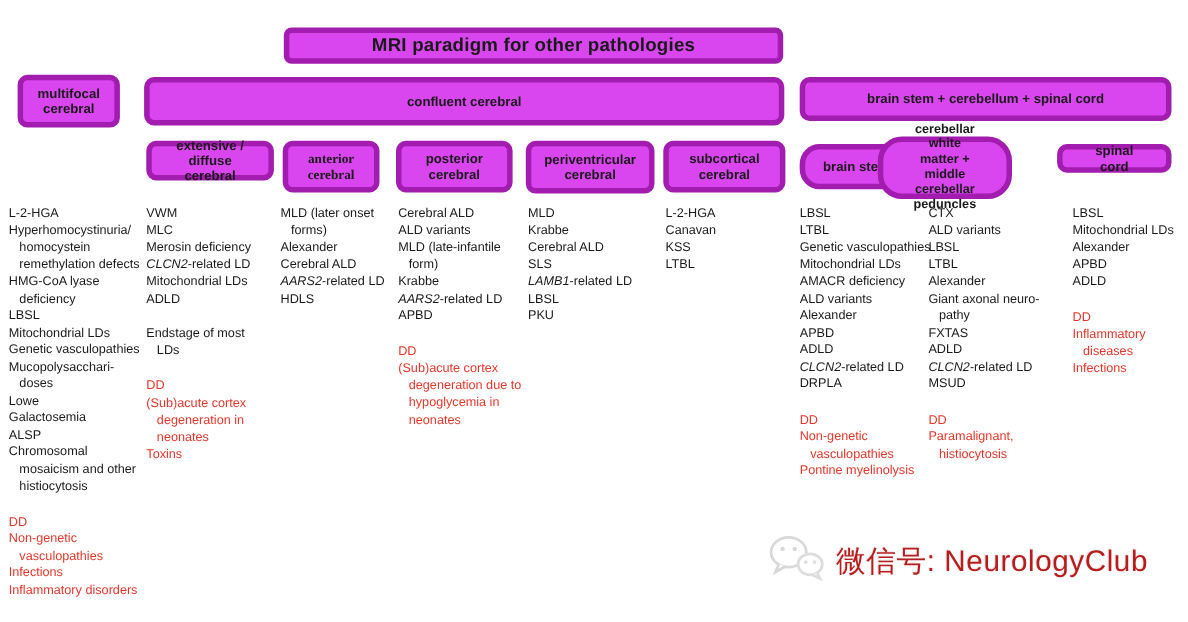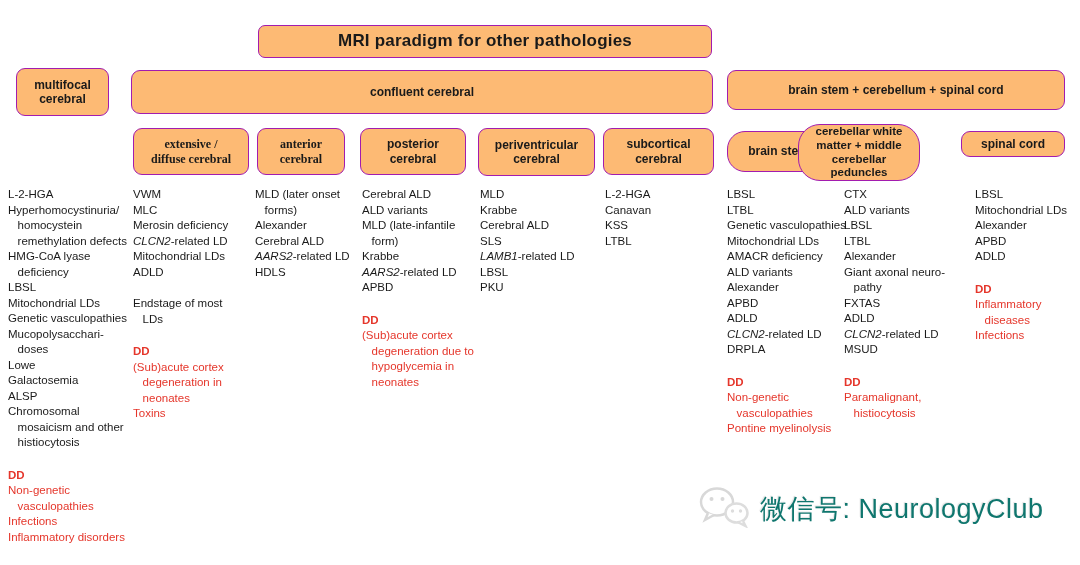--- a/index.html
+++ b/index.html
@@ -10,43 +10,43 @@
   }
   .canvas {
     position: relative;
     width: 1080px;
     height: 565px;
     background: #ffffff;
     overflow: hidden;
   }
   .box {
     position: absolute;
-    border: 1px solid #a21caf;
+    border: 5px solid #a21caf;
     border-radius: 9px;
-    background: #fdba74;
+    background: #d946ef;
     display: flex;
     align-items: center;
     justify-content: center;
     text-align: center;
     font-weight: bold;
     font-size: 12px;
     line-height: 1.18;
     white-space: pre-line;
-    padding: 2px 0;
+    padding: 2px 16px;
   }
   .box.title {
     font-size: 17px;
     border-radius: 7px;
     letter-spacing: 0.2px;
   }
   #box-title        { left: 258px; top: 25px;  width: 454px; height: 33px; }
   #box-multifocal   { left: 16px;  top: 68px;  width: 93px;  height: 48px; }
   #box-confluent    { left: 131px; top: 70px;  width: 582px; height: 44px; }
   #box-bcs          { left: 727px; top: 70px;  width: 338px; height: 40px; }
-  #box-extensive    { left: 133px; top: 128px; width: 116px; height: 47px; font-family: Liberation Serif, serif; }
+  #box-extensive    { left: 133px; top: 128px; width: 116px; height: 36px; }
   #box-anterior     { left: 257px; top: 128px; width: 88px;  height: 47px; font-family: Liberation Serif, serif; }
   #box-posterior    { left: 360px; top: 128px; width: 106px; height: 47px; }
   #box-periventric  { left: 478px; top: 128px; width: 117px; height: 48px; }
   #box-subcortical  { left: 603px; top: 128px; width: 111px; height: 47px; }
   #box-brainstem    { left: 727px; top: 131px; width: 103px; height: 41px; border-radius: 18px; }
   #box-cerebellar   { left: 798px; top: 124px; width: 122px; height: 57px; font-size: 11.5px; border-radius: 22px; }
   #box-spinalcord   { left: 961px; top: 131px; width: 104px; height: 26px; }
 
   .col {
     position: absolute;
@@ -61,30 +61,30 @@
   #col-4 { left: 480px; width: 120px; }
   #col-5 { left: 605px; width: 106px; }
   #col-6 { left: 727px; width: 118px; }
   #col-7 { left: 844px; width: 120px; }
   #col-8 { left: 975px; width: 100px; }
 
   .group + .group { margin-top: 16px; }
   .group.red { margin-top: 17px; }
   .line { white-space: pre; }
   .group.red .line { color: var(--dd-red, #e5362b); }
-  .line.dd { font-weight: bold; }
+  .line.dd { font-weight: normal; }
 
   .watermark {
     position: absolute;
     left: 698px;
     top: 486px;
     display: flex;
     align-items: center;
     gap: 10px;
-    color: #0f766e;
+    color: #b91c1c;
   }
   .watermark .wm-text {
     font-size: 27px;
     letter-spacing: 0.5px;
     text-shadow: 1px 1px 0 #ffffff, -1px -1px 1px rgba(0,0,0,0.10);
   }
 </style>
 </head>
 <body>
 

